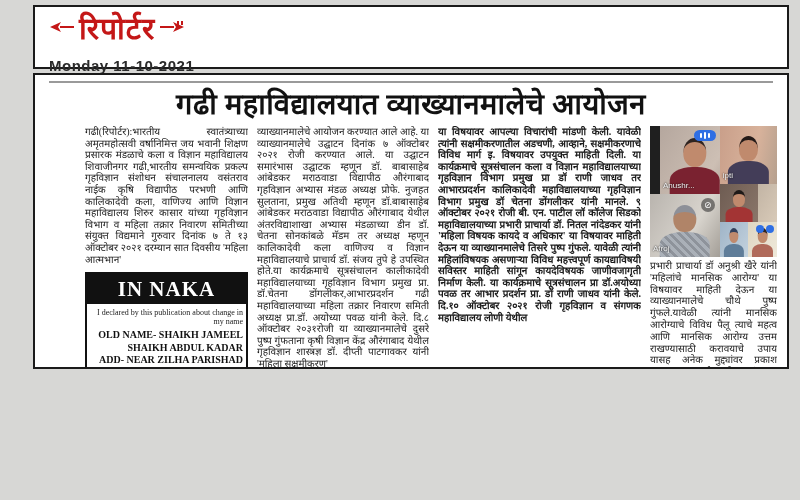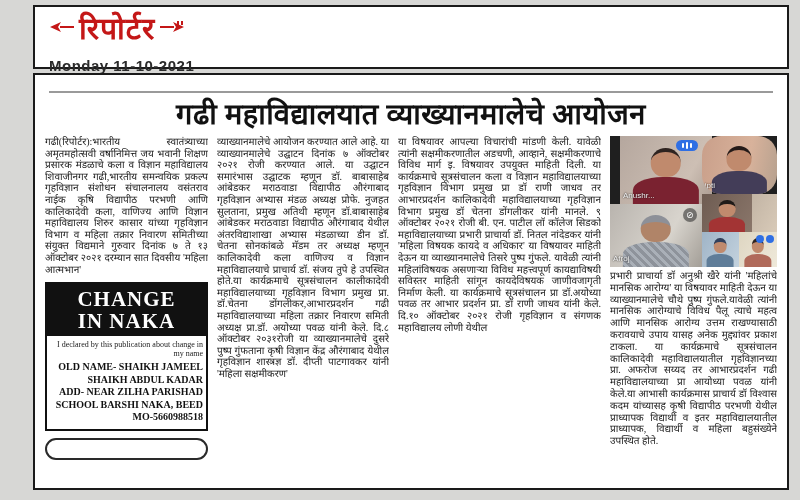--- a/index.html
+++ b/index.html
@@ -23,33 +23,33 @@
   }
   .spear { flex:0 0 auto; }
   .date-line {
     font-family:"Liberation Sans", sans-serif; font-weight:bold;
     font-size:15px; color:#2b2b2b; margin-top:8px; letter-spacing:0.5px;
   }
 
   
   .mainbox {
     background:#fff; border:2px solid #1a1a1a; margin-top:4px;
-    height:417px; padding:14px 10px 6px 10px; overflow:hidden; position:relative;
+    height:296px; padding:4px 10px 6px 10px; overflow:hidden; position:relative;
   }
   .toprule { border-top:2px solid #9a9a9a; margin:2px 4px 4px 4px; }
   .headline {
     font-size:29px; font-weight:bold; color:#111; text-align:center;
     line-height:34px; letter-spacing:0.5px; margin-bottom:5px;
     font-family:"Liberation Serif", serif;
   }
-  .cols { display:flex; gap:9px; height:352px; overflow:hidden; }
+  .cols { display:flex; gap:9px; height:352px; overflow:hidden;margin-left:40px; }
   .col { overflow:hidden; text-align:justify; font-size:10px; line-height:11.6px; color:#1c1c1c; }
   .col1 { flex:0 0 163px; }
   .col2 { flex:0 0 172px; }
-  .col3 { flex:0 0 203px; }
+  .col3 { flex:0 0 203px;font-weight:bold; }
   .col4 { flex:1 1 auto; }
 
   
   .adbox { border:2px solid #111; margin-top:7px; background:#fff; }
   .adhead {
     background:#111; color:#fff; text-align:center; font-weight:bold;
     font-size:21px; line-height:22px; padding:4px 2px; letter-spacing:1px;
     font-family:"Liberation Serif", serif;
   }
   .adbody { padding:4px 3px 5px 3px; text-align:right; }
@@ -60,21 +60,21 @@
     background:#fff;
   }
 
   
   .photo {
     position:relative; width:100%; height:131px; background:#1f1f1f;
     overflow:hidden; margin-bottom:3px;
   }
   .tile { position:absolute; overflow:hidden; }
   .tA { left:10px; top:0; width:55%; height:52%; background:linear-gradient(120deg,#b5a79e,#cdbfb4 70%,#a99a90); }
-  .tB { left:55%; top:0; width:45%; height:44%; background:linear-gradient(100deg,#c99f8a,#d8b29b 60%,#b5a08e);border-radius:19px; }
+  .tB { left:55%; top:0; width:45%; height:44%; background:linear-gradient(100deg,#c99f8a,#d8b29b 60%,#b5a08e); }
   .tC { left:0; top:52%; width:55%; height:48%; background:linear-gradient(120deg,#b9b4ae,#d8d4cd 60%,#a39e97); }
   .tD { left:55%; top:44%; width:30%; height:29%; background:linear-gradient(120deg,#6e5c52,#8a766a); }
   .tE { left:55%; top:73%; width:22%; height:27%; background:linear-gradient(120deg,#9fb4c7,#c3d2de); }
   .tF { left:77%; top:73%; width:23%; height:27%; background:linear-gradient(120deg,#ded6c2,#efe9da); }
   .tDside { left:85%; top:44%; width:15%; height:29%; background:linear-gradient(120deg,#c2b4a4,#d8cab8); }
   .person { position:absolute; left:50%; bottom:0; transform:translateX(-50%); width:72%; height:82%; }
   .head {
     position:absolute; left:50%; top:0; transform:translateX(-50%);
     width:46%; height:52%; border-radius:50% 50% 46% 46%; background:#c08a6d;
     border-top:4px solid #3a2b24;
@@ -142,21 +142,20 @@
   <div class="mainbox">
     <div class="toprule"></div>
     <div class="headline">गढी महाविद्यालयात व्याख्यानमालेचे आयोजन</div>
 
     <div class="cols">
 
       <div class="col col1">
         <div>गढी(रिपोर्टर):भारतीय स्वातंत्र्याच्या अमृतमहोत्सवी वर्षानिमित्त जय भवानी शिक्षण प्रसारक मंडळाचे कला व विज्ञान महाविद्यालय शिवाजीनगर गढी,भारतीय समन्वयिक प्रकल्प गृहविज्ञान संशोधन संचालनालय वसंतराव नाईक कृषि विद्यापीठ परभणी आणि कालिकादेवी कला, वाणिज्य आणि विज्ञान महाविद्यालय शिरुर कासार यांच्या गृहविज्ञान विभाग व महिला तक्रार निवारण समितीच्या संयुक्त विद्यमाने गुरुवार दिनांक ७ ते १३ ऑक्टोबर २०२१ दरम्यान सात दिवसीय 'महिला आत्मभान'</div>
         <div class="adbox">
           <div class="adhead">
-            <div>CHANGE</div>
             <div>IN NAKA</div>
           </div>
           <div class="adbody">
             <div class="ad-decl">I declared by this publication about change in my name</div>
             <div class="ad-line">OLD NAME- SHAIKH JAMEEL SHAIKH ABDUL KADAR</div>
             <div class="ad-line">ADD- NEAR ZILHA PARISHAD SCHOOL BARSHI NAKA, BEED</div>
             <div class="ad-line">MO-5660988518</div>
           </div>
         </div>
         <div class="roundbox"></div>

